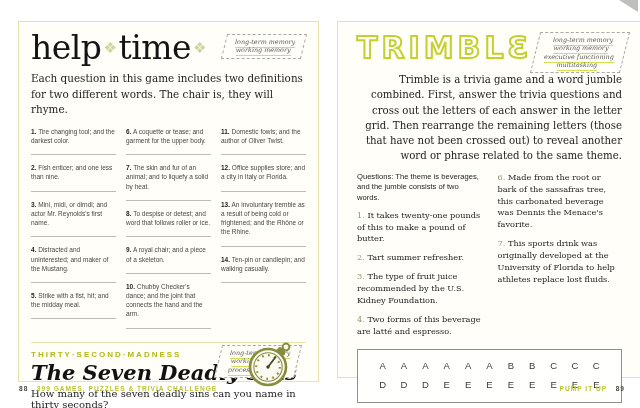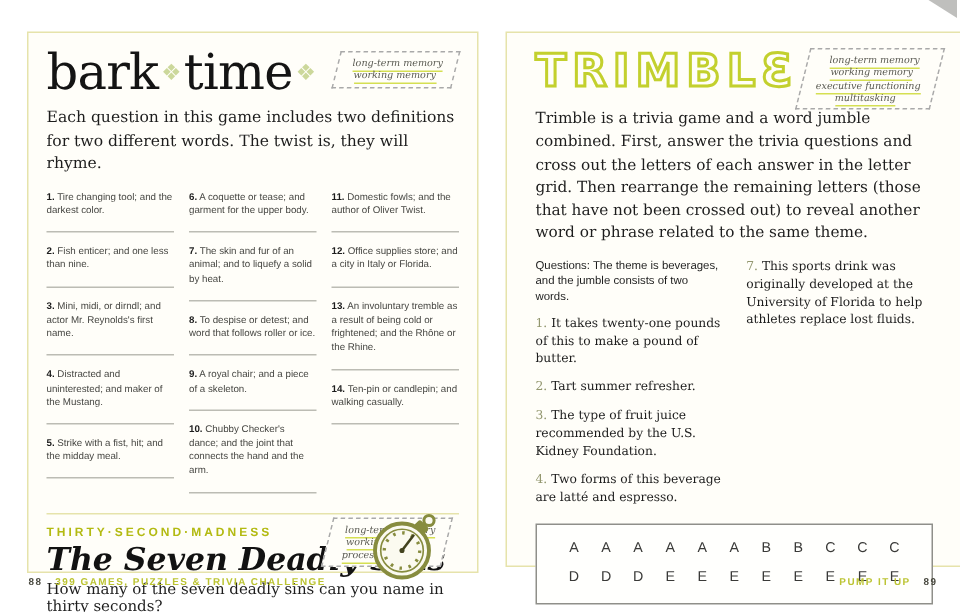--- a/index.html
+++ b/index.html
@@ -31,21 +31,21 @@
   #madness { border-top:1px solid #e6e3ab; margin-top:5px; padding-top:7px; position:relative; }
   .kicker { font-family:Liberation Sans, sans-serif; font-weight:bold; font-size:8px;
             letter-spacing:2px; color:#b3ba12; }
   .madness-title { font-size:21px; font-weight:bold; font-style:italic; color:#121212; margin:1px 0 3px; }
   .prompt { font-size:10px; color:#1d1d1d; margin-bottom:8px; }
 
   
   .trimble-title { font-family:"DejaVu Sans", sans-serif; font-weight:bold; font-size:30px;
                    letter-spacing:4px; color:#fffef9; -webkit-text-stroke:2px #c3d02e;
                    line-height:1; margin-top:2px; }
-  .r-intro { font-size:10.2px; line-height:1.5; color:#1d1d1d; margin-top:9px; }
+  .r-intro { font-size:10.2px; line-height:1.5; color:#1d1d1d; margin-top:9px;text-align:right; }
 
   .q-area { display:grid; grid-template-columns:1fr 1fr; column-gap:16px; margin-top:8px; }
   .q-header { font-family:"Liberation Sans", sans-serif; font-weight:normal; font-size:7.6px;
               line-height:1.4; color:#1d1d1d; margin-bottom:6px; }
   .question { font-size:8.2px; line-height:1.45; color:#1d1d1d; margin-bottom:7px; }
   .qnum { color:#93976f; }
 
   .grid-box { border:1px solid #8f8f8a; background:#fffffd; margin-top:4px; padding:10px 14px 12px; }
   .letter-grid { display:grid; grid-template-columns:repeat(11,1fr); row-gap:8.5px;
                  justify-items:center; font-family:"Liberation Sans", sans-serif;
@@ -67,29 +67,29 @@
                  border-top:12px solid #bfbfbd; border-left:19px solid transparent; }
 </style>
 </head>
 <body>
 
 <div id="corner-mark"></div>
 
 <div class="page" id="left-page">
 
   <div class="rt-title">
-    <span>bark</span><span class="diamond">❖</span><span>time</span><span class="diamond">❖</span>
+    <span>help</span><span class="diamond">❖</span><span>time</span><span class="diamond">❖</span>
   </div>
 
   <div class="badge" style="right:14px; top:12px;">
     <div class="bline"><span>long-term memory</span></div>
     <div class="bline"><span>working memory</span></div>
   </div>
 
-  <p class="intro">Each question in this game includes two definitions for two different words. The twist is, they will rhyme.</p>
+  <p class="intro">Each question in this game includes two definitions for two different words. The chair is, they will rhyme.</p>
 
   <div class="clue-cols">
     <div>
       <div class="clue"><b>1.</b> <span>Tire changing tool; and the darkest color.</span></div>
         <div class="ans-line"></div>
       <div class="clue"><b>2.</b> <span>Fish enticer; and one less than nine.</span></div>
         <div class="ans-line"></div>
       <div class="clue"><b>3.</b> <span>Mini, midi, or dirndl; and actor Mr. Reynolds's first name.</span></div>
         <div class="ans-line"></div>
       <div class="clue"><b>4.</b> <span>Distracted and uninterested; and maker of the Mustang.</span></div>
@@ -148,20 +148,21 @@
 
   <div class="q-area">
     <div>
       <div class="q-header">Questions: The theme is beverages, and the jumble consists of two words.</div>
       <p class="question"><span class="qnum">1.</span> <span>It takes twenty-one pounds of this to make a pound of butter.</span></p>
       <p class="question"><span class="qnum">2.</span> <span>Tart summer refresher.</span></p>
       <p class="question"><span class="qnum">3.</span> <span>The type of fruit juice recommended by the U.S. Kidney Foundation.</span></p>
       <p class="question"><span class="qnum">4.</span> <span>Two forms of this beverage are latté and espresso.</span></p>
     </div>
     <div>
+      <p class="question"><span class="qnum">6.</span> <span>Made from the root or bark of the sassafras tree, this carbonated beverage was Dennis the Menace's favorite.</span></p>
       <p class="question"><span class="qnum">7.</span> <span>This sports drink was originally developed at the University of Florida to help athletes replace lost fluids.</span></p>
     </div>
   </div>
 
   <div class="grid-box">
     <div class="letter-grid">
         <span>A</span>
         <span>A</span>
         <span>A</span>
         <span>A</span>

